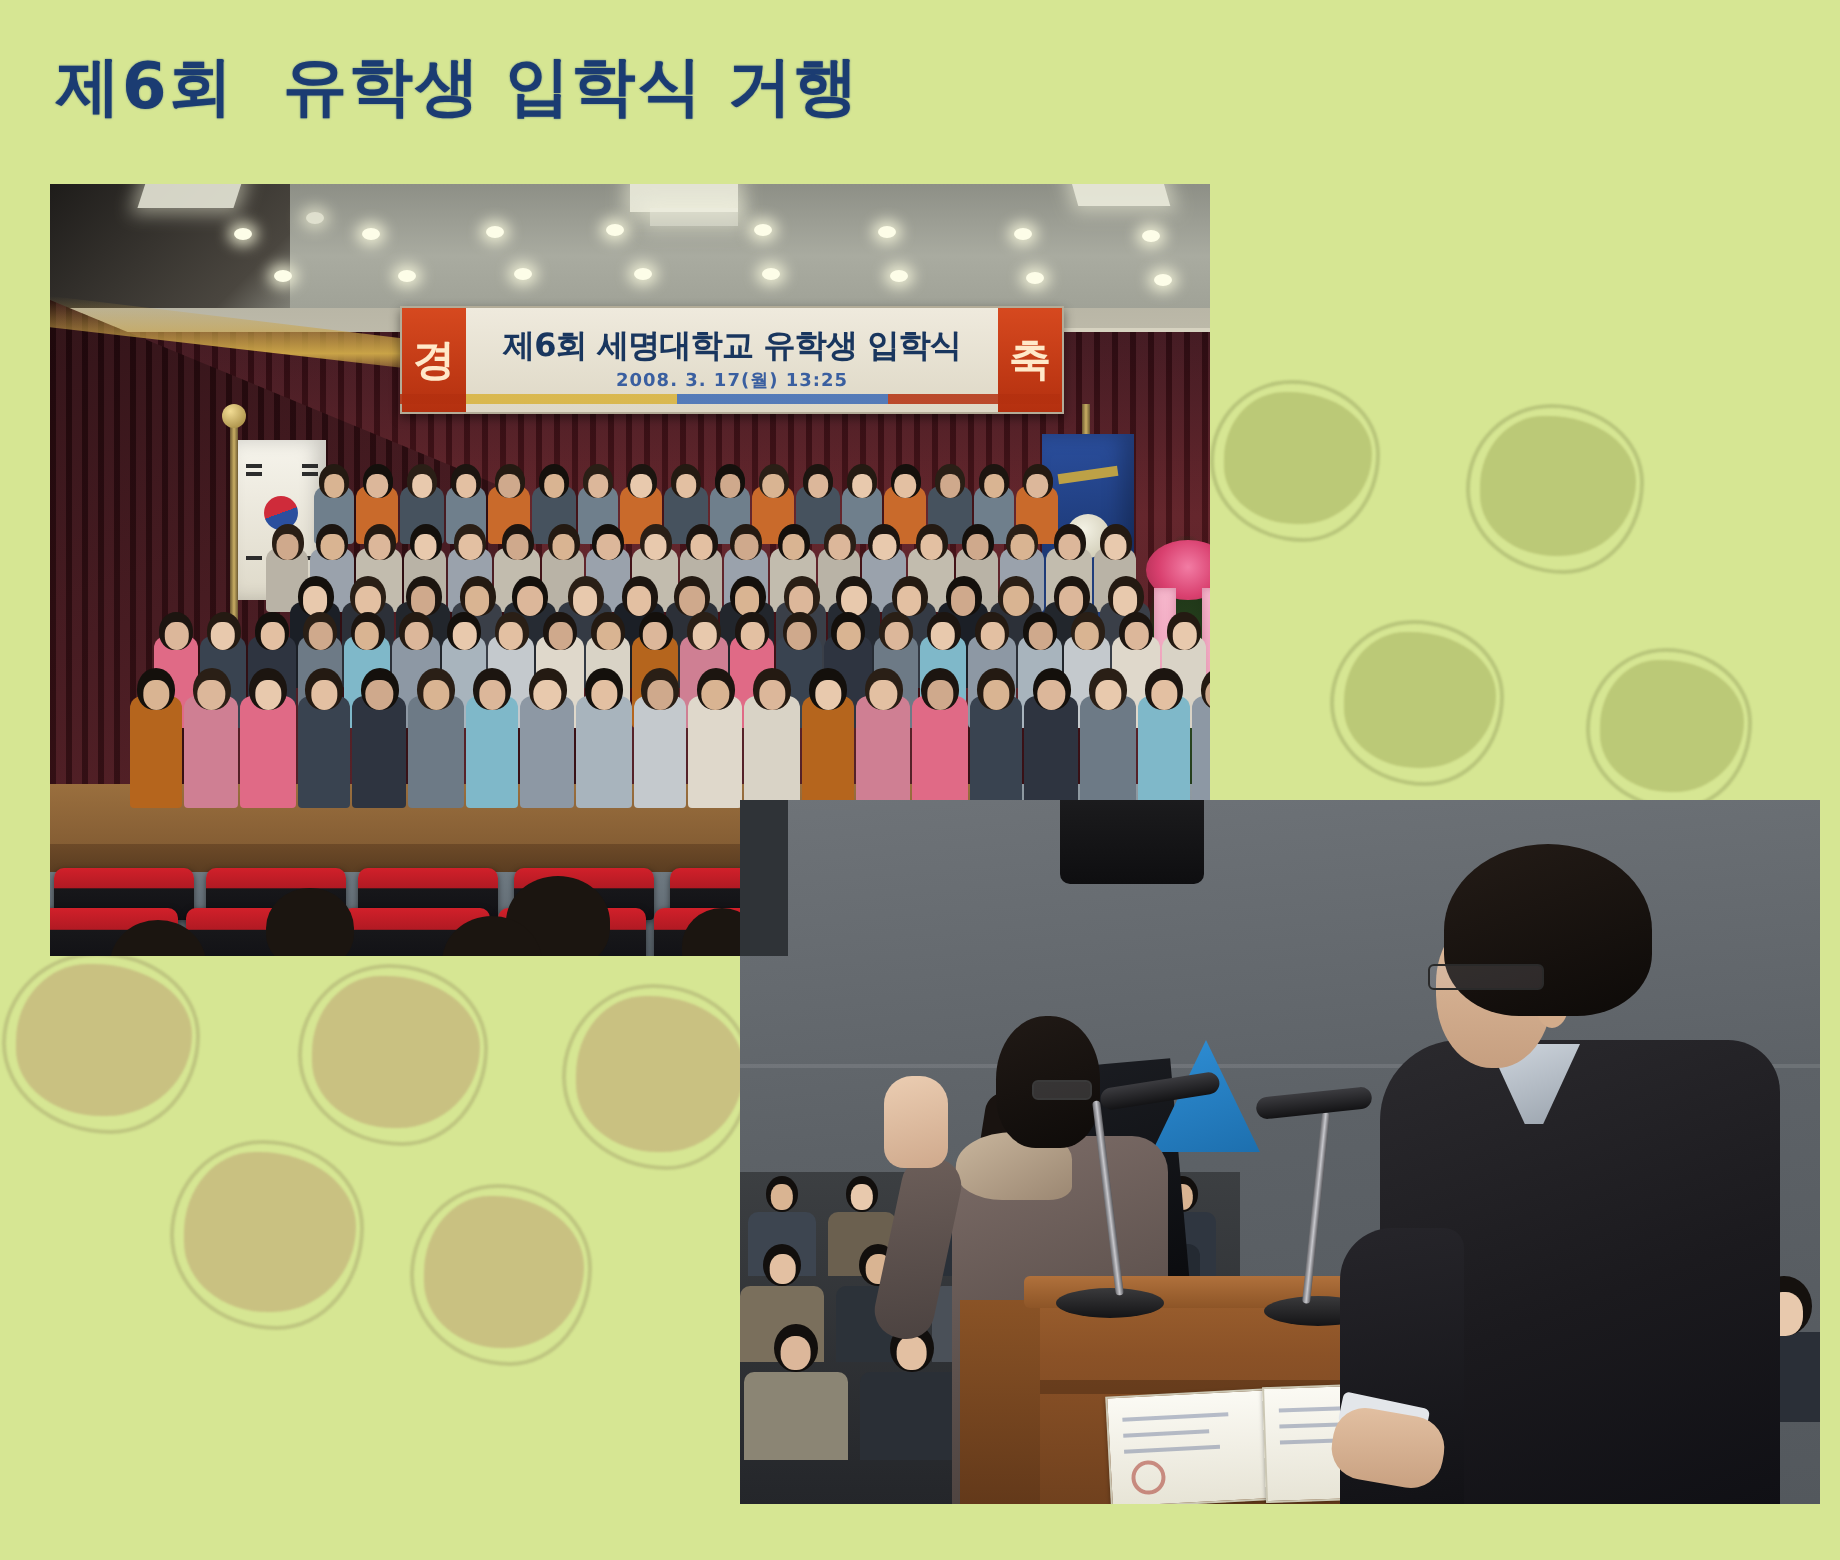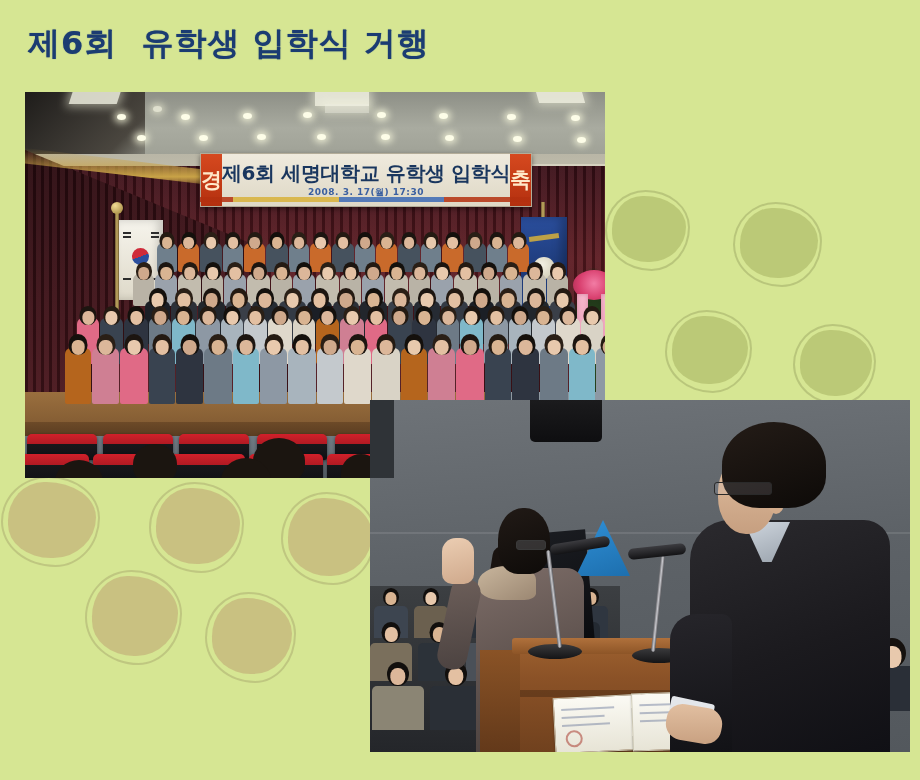--- a/index.html
+++ b/index.html
@@ -138,21 +138,21 @@
     color: #ffe9c9; font-family: "DejaVu Sans", sans-serif;
     font-weight: bold; font-size: 21px; line-height: 1;
   }
   .banner-mid {
     flex: 1; display: flex; flex-direction: column;
     align-items: center; justify-content: center;
     padding-top: 2px;
   }
   .banner-main {
     font-family: "DejaVu Sans", sans-serif;
-    font-weight: bold; font-size: 20px; line-height: 1.05;
+    font-weight: bold; font-size: 16px; line-height: 1.05;
     color: #19365e; white-space: nowrap; letter-spacing: -0.4px;
   }
   .banner-date {
     font-family: "DejaVu Sans", sans-serif;
     font-weight: bold; font-size: 9px; color: #3a5fa0;
     letter-spacing: .5px; margin-top: 2px; white-space: nowrap;
   }
   .banner-stripe {
     left: 175px; top: 105px; width: 330px; height: 5px;
     background: linear-gradient(90deg,#b4300f 0 10%,#d8b23a 10% 42%,#3c6ab5 42% 74%,#b4300f 74% 100%);
@@ -534,21 +534,21 @@
     <div class="abs p1-wall"></div>
     <div class="abs p1-backwall"></div>
     <div class="abs p1-curtain"></div>
     <div class="abs p1-curtain-left"></div>
     <div class="abs p1-gold-trim"></div>
 
     <div class="abs banner">
       <div class="banner-cap">경</div>
       <div class="banner-mid">
         <div class="banner-main">제6회 세명대학교 유학생 입학식</div>
-        <div class="banner-date">2008. 3. 17(월)  17:30</div>
+        <div class="banner-date">2008. 3. 17(월)  13:25</div>
       </div>
       <div class="banner-cap">축</div>
     </div>
     <div class="abs banner-stripe"></div>
 
     <div class="abs flagpole"></div>
     <div class="abs flag-knob"></div>
     <div class="abs flag-kr">
       <div class="abs taeguk"></div>
       <div class="abs tri" style="left:4px;top:12px;"></div>

